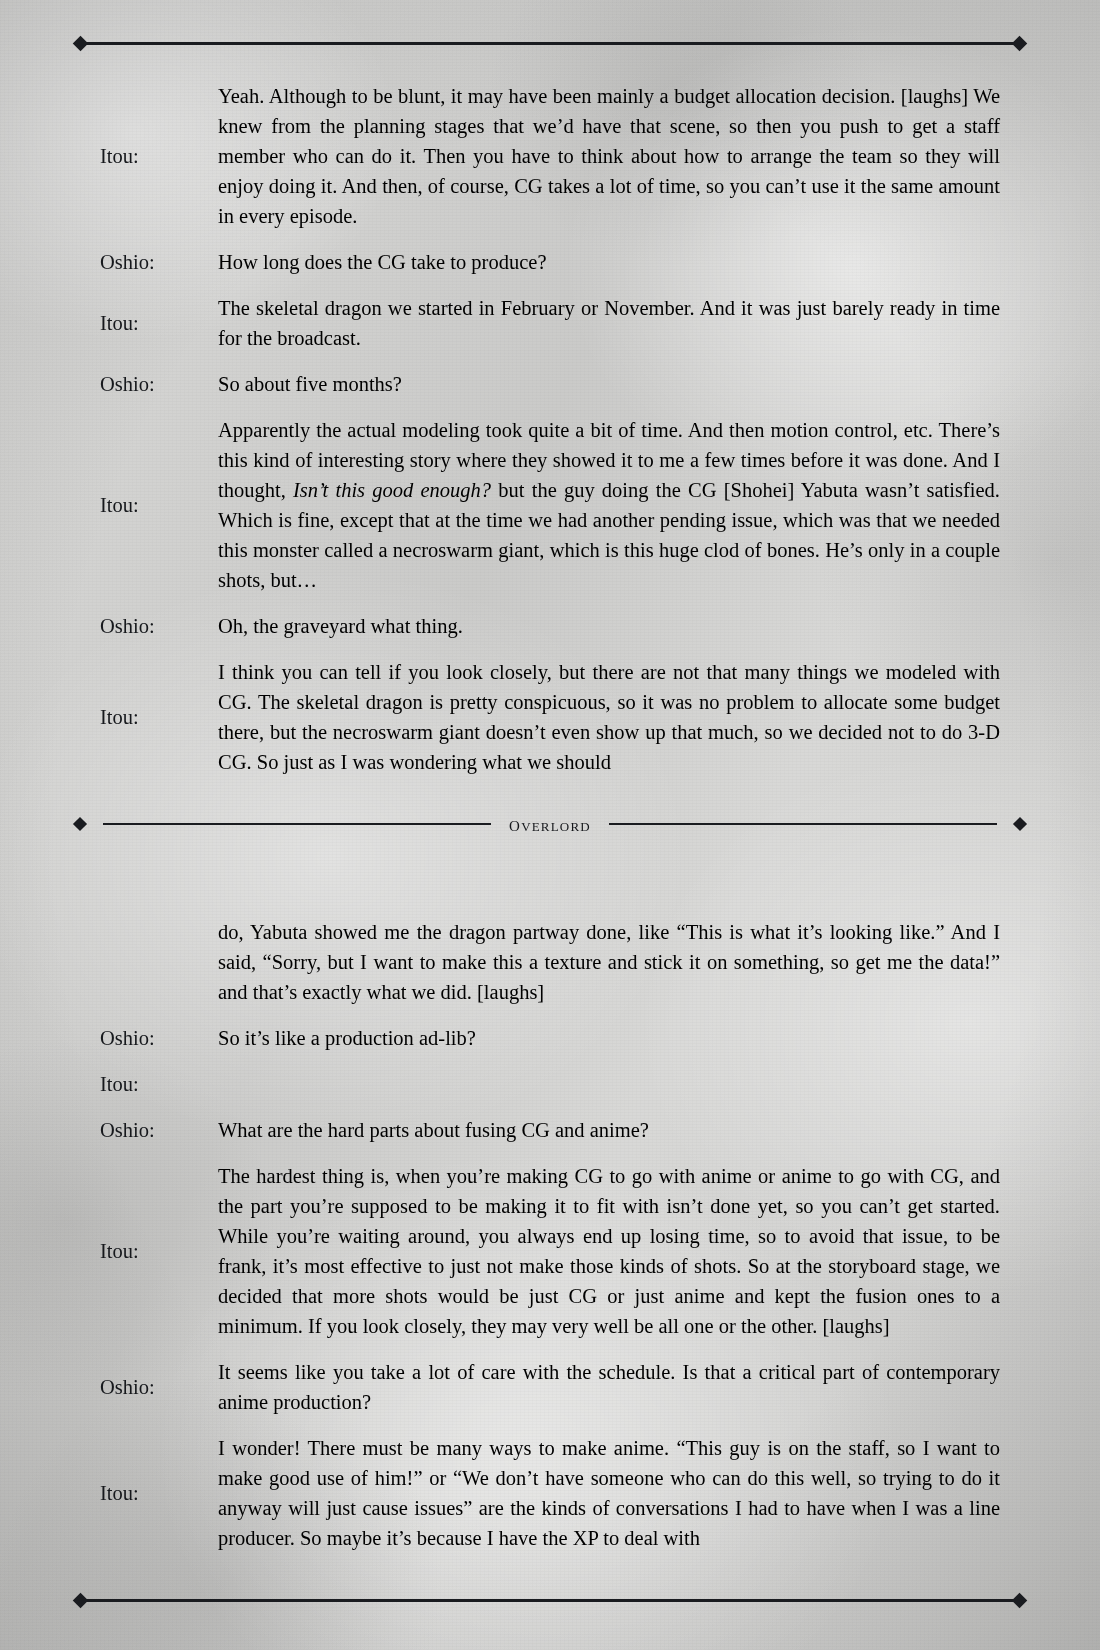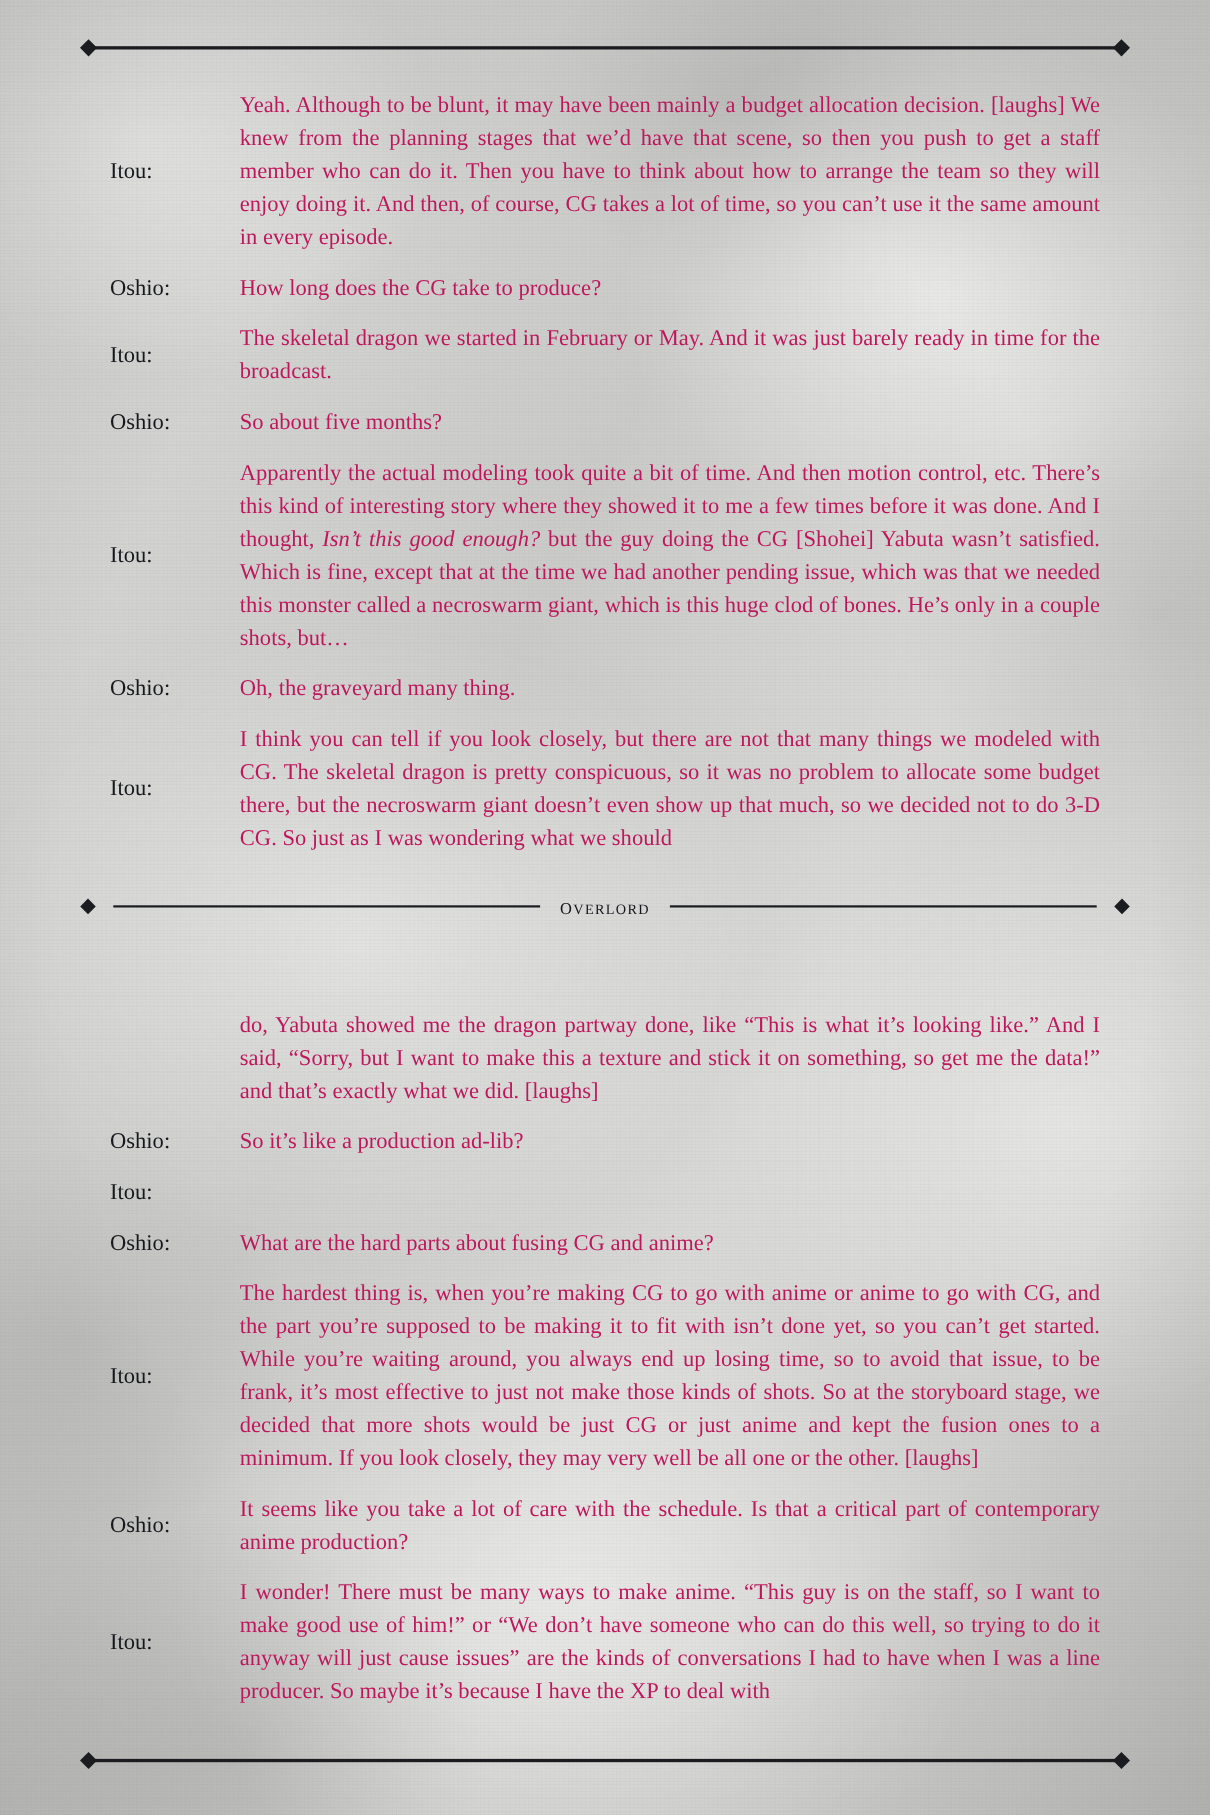--- a/index.html
+++ b/index.html
@@ -128,21 +128,21 @@
     font-size: 20.5px;
     line-height: 30px;
     color: #16181c;
   }
   .speech {
     flex: 1 1 auto;
     font-size: 20.5px;
     line-height: 30px;
     text-align: justify;
     text-justify: inter-word;
-    color: #be185d;
+    color: #000000;
     hyphens: none;
   }
   .speech.cont { margin-left: 118px; flex: none; width: 782px; margin-top: 48px; }
   em { font-style: italic; }
 
   .section-gap { height: 18px; }
   .bottom-spacer { height: 26px; }
 </style>
 </head>
 <body>
@@ -166,36 +166,36 @@
       <div class="speech">Yeah. Although to be blunt, it may have been mainly a budget allocation decision. [laughs] We knew from the planning stages that we’d have that scene, so then you push to get a staff member who can do it. Then you have to think about how to arrange the team so they will enjoy doing it. And then, of course, CG takes a lot of time, so you can’t use it the same amount in every episode.</div>
     </div>
 
     <div class="qa">
       <div class="speaker">Oshio:</div>
       <div class="speech">How long does the CG take to produce?</div>
     </div>
 
     <div class="qa">
       <div class="speaker">Itou:</div>
-      <div class="speech">The skeletal dragon we started in February or May. And it was just barely ready in time for the broadcast.</div>
+      <div class="speech">The skeletal dragon we started in February or November. And it was just barely ready in time for the broadcast.</div>
     </div>
 
     <div class="qa">
       <div class="speaker">Oshio:</div>
       <div class="speech">So about five months?</div>
     </div>
 
     <div class="qa">
       <div class="speaker">Itou:</div>
       <div class="speech"><span>Apparently the actual modeling took quite a bit of time. And then motion control, etc. There’s this kind of interesting story where they showed it to me a few times before it was done. And I thought, </span><em>Isn’t this good enough?</em><span> but the guy doing the CG [Shohei] Yabuta wasn’t satisfied. Which is fine, except that at the time we had another pending issue, which was that we needed this monster called a necroswarm giant, which is this huge clod of bones. He’s only in a couple shots, but…</span></div>
     </div>
 
     <div class="qa">
       <div class="speaker">Oshio:</div>
-      <div class="speech">Oh, the graveyard many thing.</div>
+      <div class="speech">Oh, the graveyard what thing.</div>
     </div>
 
     <div class="qa">
       <div class="speaker">Itou:</div>
       <div class="speech">I think you can tell if you look closely, but there are not that many things we modeled with CG. The skeletal dragon is pretty conspicuous, so it was no problem to allocate some budget there, but the necroswarm giant doesn’t even show up that much, so we decided not to do 3-D CG. So just as I was wondering what we should</div>
     </div>
 
   </div>
 
   <div class="section-gap"></div>

